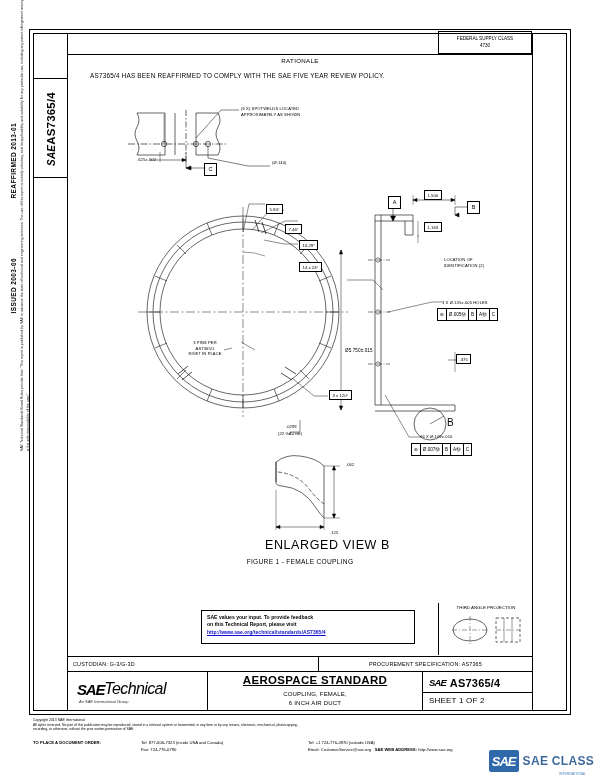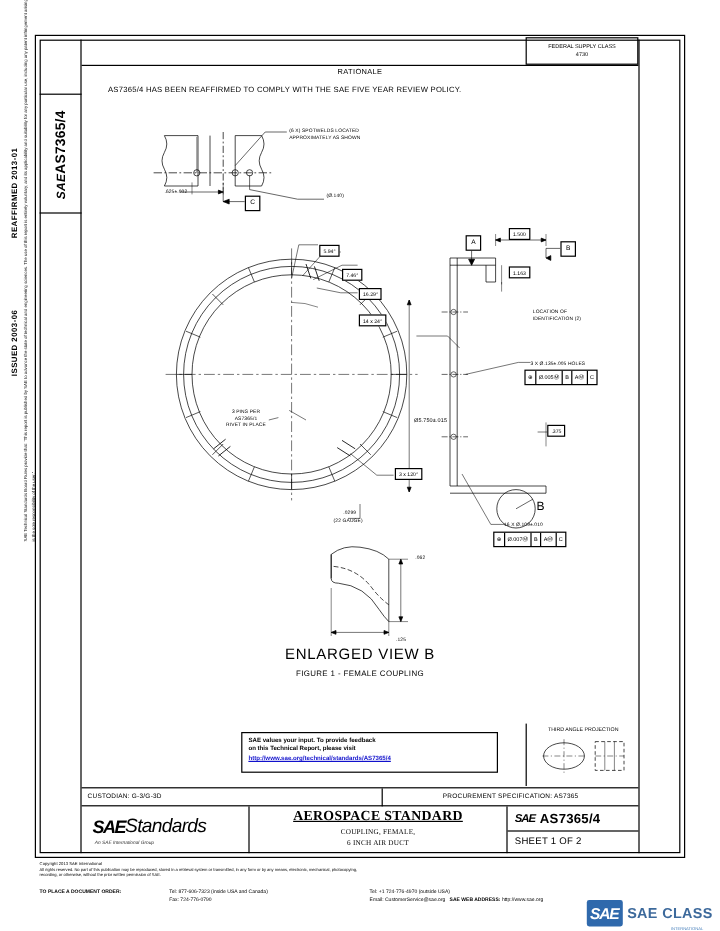--- a/index.html
+++ b/index.html
@@ -61,21 +61,21 @@
   
   .fcf{position:absolute;display:flex;border:0.8px solid #000;background:#fff;height:11px;}
   .fcf div{border-right:0.8px solid #000;padding:0 2px;font-size:4.6px;
            line-height:11px;text-align:center;white-space:nowrap;}
   .fcf div:last-child{border-right:none;}
 
   
   svg.draw{position:absolute;left:0;top:0;width:600px;height:776px;overflow:visible;}
 
   
-  .viewcap{position:absolute;text-align:center;font-size:12.5px;letter-spacing:.6px;}
+  .viewcap{position:absolute;text-align:right;font-size:12.5px;letter-spacing:.6px;}
   .figcap{position:absolute;text-align:center;font-size:6.6px;letter-spacing:.3px;}
 
   
   .fbbox{position:absolute;left:201px;top:610px;width:214px;height:34px;
          border:1.1px solid #000;box-sizing:border-box;padding:3px 5px;
          font-size:5.1px;line-height:7.4px;font-weight:bold;}
   .fblink{color:#1111cc;text-decoration:underline;}
 
   
   .projbox{position:absolute;left:438px;top:603px;width:94px;height:52px;
@@ -94,21 +94,21 @@
 
   .tb-r2{position:absolute;left:0;top:16px;width:464px;height:39px;}
   .tb-logo{position:absolute;left:0;top:0;width:140px;height:39px;
            border-right:0.8px solid #000;box-sizing:border-box;}
   .logo-wrap{position:absolute;left:9px;top:8px;display:flex;align-items:center;}
   .logo-sae{font-size:15px;font-weight:bold;font-style:italic;letter-spacing:-1.2px;}
   .logo-aero{font-size:16px;font-style:italic;letter-spacing:-.6px;}
   .logo-sub{position:absolute;left:11px;top:27px;font-size:4px;font-style:italic;color:#333;}
 
   .tb-mid{position:absolute;left:140px;top:0;width:215px;height:39px;
-          border-right:0.8px solid #000;box-sizing:border-box;font-family:Liberation Serif, serif;}
+          border-right:0.8px solid #000;box-sizing:border-box;}
   .as-title{position:absolute;left:0;top:2px;width:214px;text-align:center;
             font-size:11.5px;font-weight:bold;letter-spacing:.3px;
             text-decoration:underline;}
   .as-desc{position:absolute;left:0;top:18px;width:214px;text-align:center;
            font-size:6px;line-height:8.6px;letter-spacing:.2px;}
 
   .tb-right{position:absolute;left:355px;top:0;width:109px;height:39px;}
   .tb-num{position:absolute;left:0;top:1px;width:109px;height:20px;
           border-bottom:0.8px solid #000;box-sizing:border-box;
           display:flex;align-items:center;padding-left:6px;}
@@ -391,21 +391,21 @@
     <div class="tb-r1">
       <div class="sep"></div>
       <div class="cust">CUSTODIAN: G-3/G-3D</div>
       <div class="procspec">PROCUREMENT SPECIFICATION: AS7365</div>
     </div>
 
     <div class="tb-r2">
       <div class="tb-logo">
         <div class="logo-wrap">
           <span class="logo-sae">SAE</span>
-          <span class="logo-aero">Standards</span>
+          <span class="logo-aero">Technical</span>
         </div>
         <div class="logo-sub">An SAE International Group</div>
       </div>
 
       <div class="tb-mid">
         <div class="as-title">AEROSPACE STANDARD</div>
         <div class="as-desc">
           <div>COUPLING, FEMALE,</div>
           <div>6 INCH AIR DUCT</div>
         </div>

